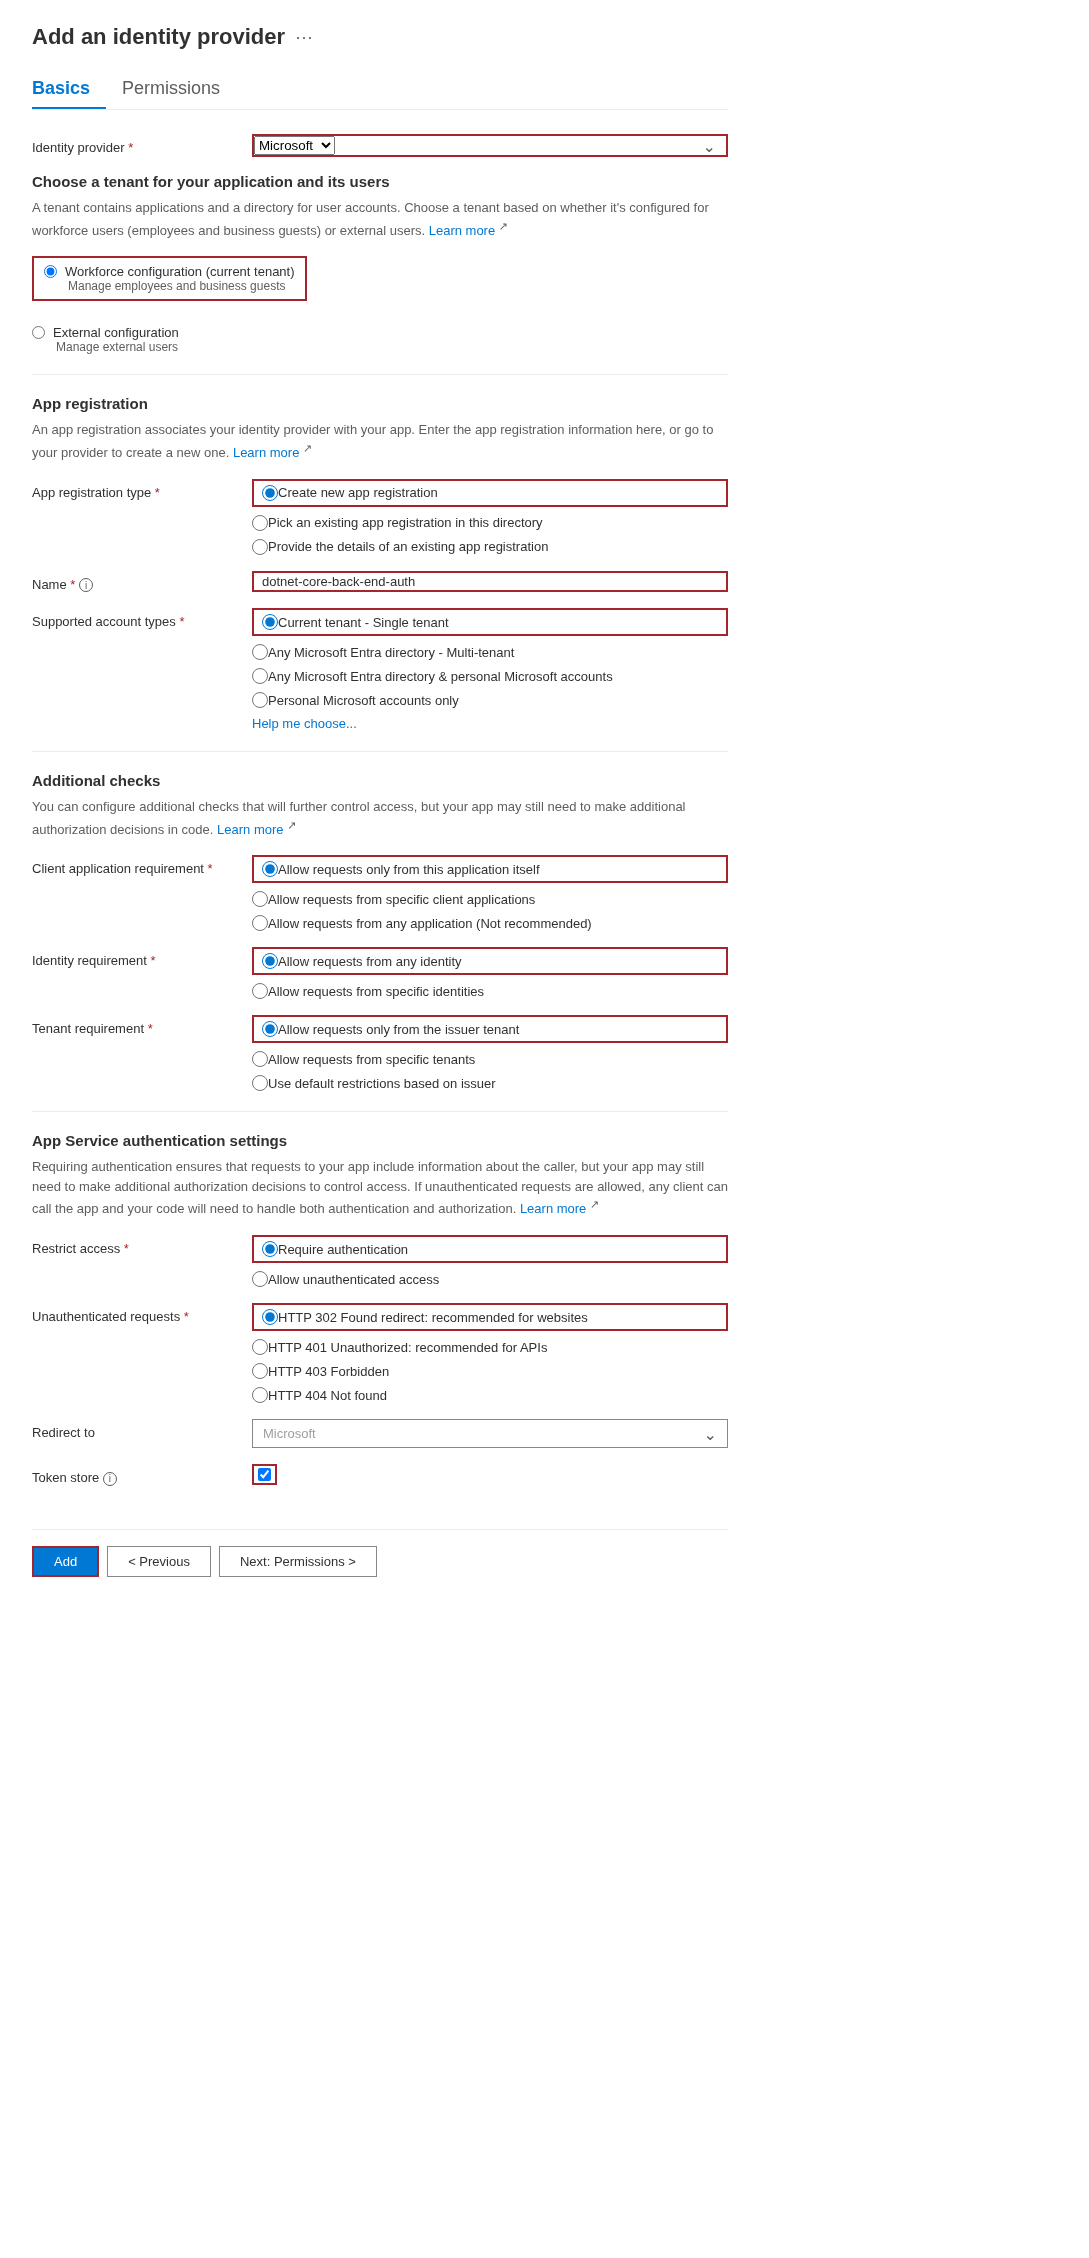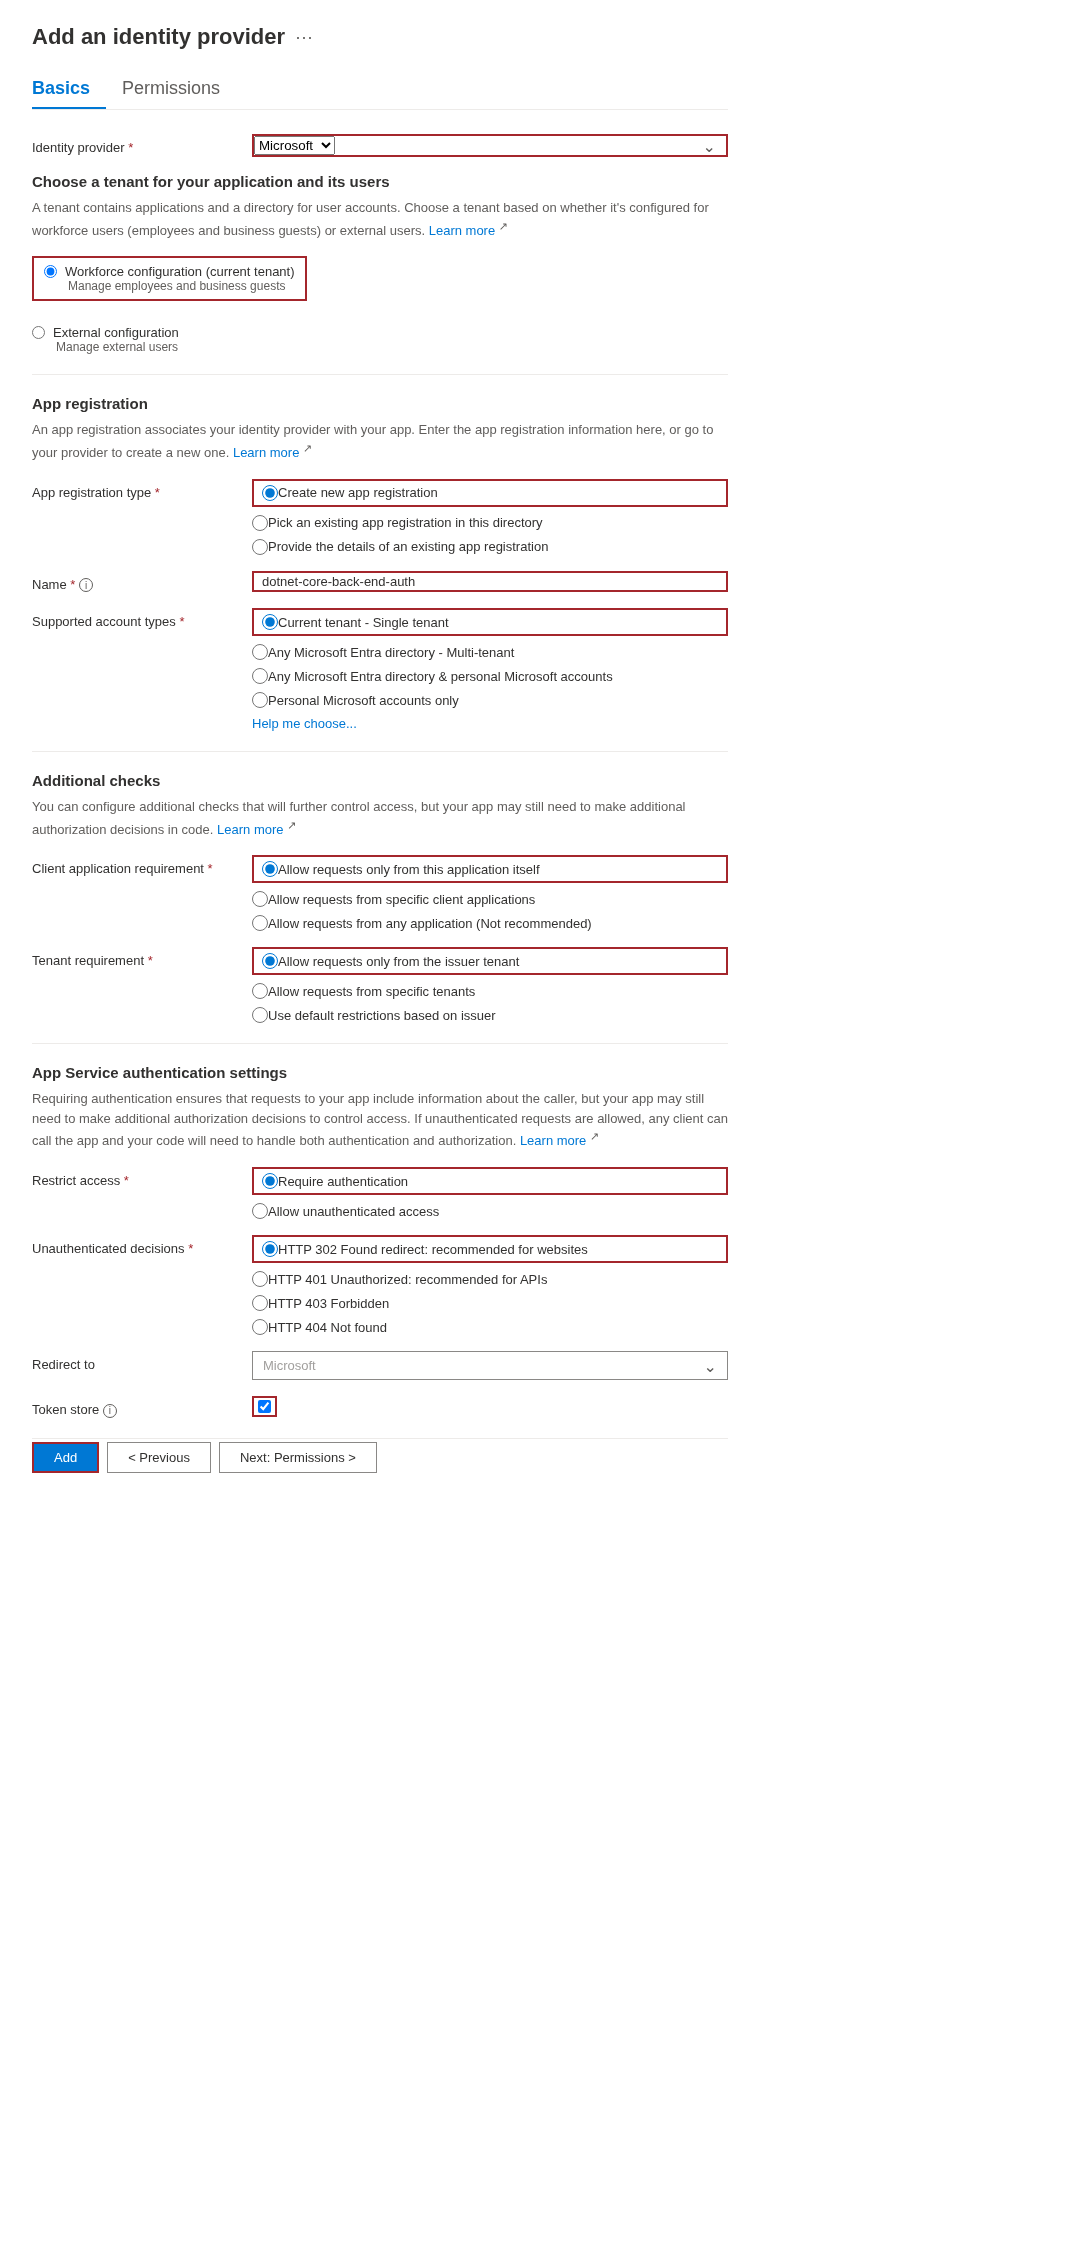--- a/index.html
+++ b/index.html
@@ -174,22 +174,22 @@
       margin: 20px 0;
     }
     .checkbox-outlined {
       border: 2px solid #a4262c;
       padding: 2px 4px;
       display: inline-flex;
     }
     .footer-buttons {
       display: flex;
       gap: 8px;
-      margin-top: 20px;
-      padding-top: 3px;
+      margin-top: 43px;
+      padding-top: 16px;
       border-top: 1px solid #edebe9;
     }
     .btn {
       padding: 6px 20px;
       font-size: 13px;
       cursor: pointer;
       border: 1px solid transparent;
       font-family: inherit;
     }
     .btn-primary {
@@ -389,20 +389,37 @@
           <span>Allow requests from specific client applications</span>
         </div>
         <div class="radio-item">
           <input type="radio" name="clientapp" style="">
           <span>Allow requests from any application (Not recommended)</span>
         </div>
       </div>
     </div>
   </div>
 
+  <div class="form-row">
+    <div class="form-label">
+      <span>Identity requirement</span> <span class="required">*</span>
+    </div>
+    <div class="form-control">
+      <div class="radio-group">
+        <div class="radio-outlined radio-item">
+          <input type="radio" name="identityreq" checked="" style="">
+          <span>Allow requests from any identity</span>
+        </div>
+        <div class="radio-item">
+          <input type="radio" name="identityreq" style="">
+          <span>Allow requests from specific identities</span>
+        </div>
+      </div>
+    </div>
+  </div>
 
   <div class="form-row">
     <div class="form-label">
       <span>Tenant requirement</span> <span class="required">*</span>
     </div>
     <div class="form-control">
       <div class="radio-group">
         <div class="radio-outlined radio-item">
           <input type="radio" name="tenantreq" checked="" style="">
           <span>Allow requests only from the issuer tenant</span>
@@ -443,21 +460,21 @@
         <div class="radio-item">
           <input type="radio" name="restrictaccess" style="">
           <span>Allow unauthenticated access</span>
         </div>
       </div>
     </div>
   </div>
 
   <div class="form-row">
     <div class="form-label">
-      <span>Unauthenticated decisions</span> <span class="required">*</span>
+      <span>Unauthenticated requests</span> <span class="required">*</span>
     </div>
     <div class="form-control">
       <div class="radio-group">
         <div class="radio-outlined radio-item">
           <input type="radio" name="unauthreq" checked="" style="">
           <span>HTTP 302 Found redirect: recommended for websites</span>
         </div>
         <div class="radio-item">
           <input type="radio" name="unauthreq" style="">
           <span>HTTP 401 Unauthorized: recommended for APIs</span>

